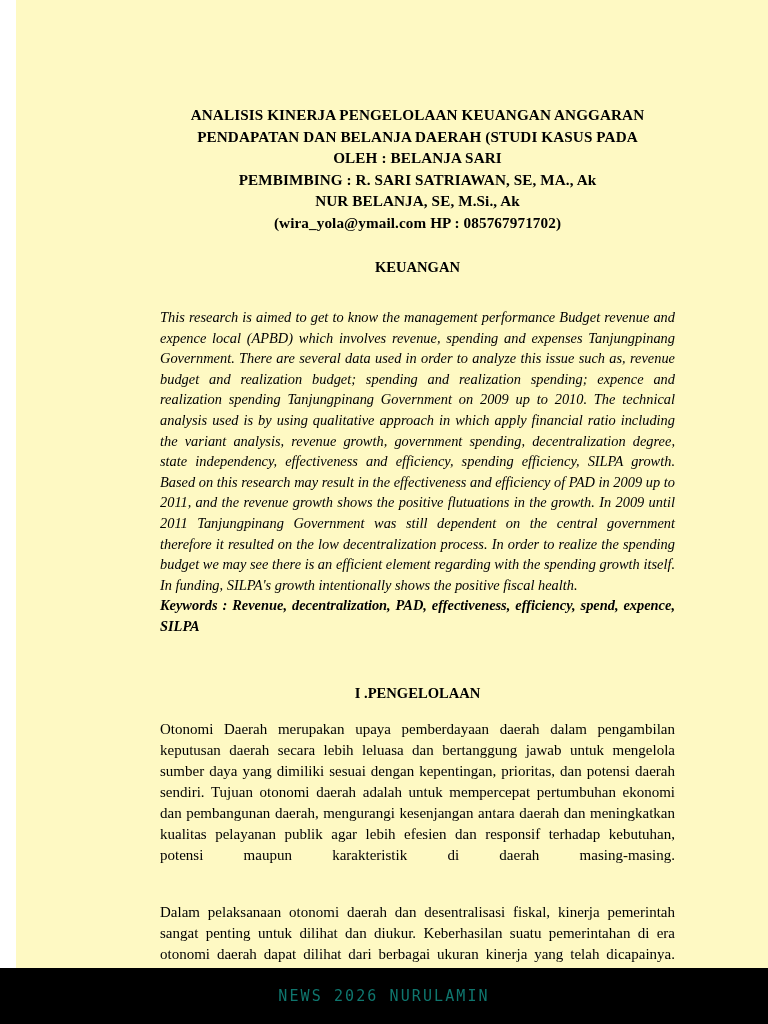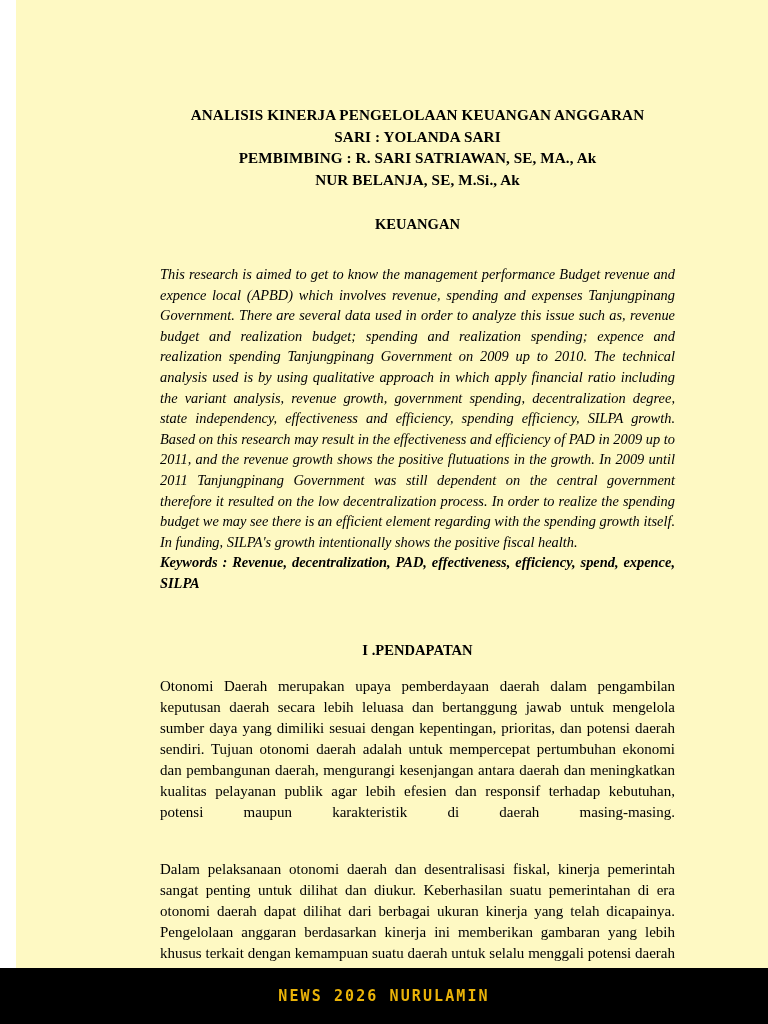--- a/index.html
+++ b/index.html
@@ -115,49 +115,51 @@
     left: 0;
     top: 968px;
     width: 768px;
     height: 56px;
     background: #000000;
     display: flex;
     align-items: center;
     justify-content: center;
   }
   .footer-text {
-    color: #eab308;
+    color: #0f766e;
     font-family: "DejaVu Sans Mono", "Liberation Mono", monospace;
     font-size: 15px;
-    font-weight: bold;
+    font-weight: normal;
     letter-spacing: 2.1px;
     white-space: nowrap;
   }
 </style>
 </head>
 <body>
 
 <div class="page">
   <div class="content">
 
     <div class="title-block">
       <span class="title-line">ANALISIS KINERJA PENGELOLAAN KEUANGAN ANGGARAN</span>
-      <span class="title-line">SARI : YOLANDA SARI</span>
+      <span class="title-line">PENDAPATAN DAN BELANJA DAERAH (STUDI KASUS PADA</span>
+      <span class="title-line">OLEH : BELANJA SARI</span>
       <span class="title-line">PEMBIMBING : R. SARI SATRIAWAN, SE, MA., Ak</span>
       <span class="title-line">NUR BELANJA, SE, M.Si., Ak</span>
+      <span class="title-line">(wira_yola@ymail.com HP : 085767971702)</span>
     </div>
 
     <div class="section-heading abstract-heading">KEUANGAN</div>
 
     <div class="abstract-body">
       <span class="par-inner">This research is aimed to get to know the management performance Budget revenue and expence local (APBD) which involves revenue, spending and expenses Tanjungpinang Government. There are several data used in order to analyze this issue such as, revenue budget and realization budget; spending and realization spending; expence and realization spending Tanjungpinang Government on 2009 up to 2010. The technical analysis used is by using qualitative approach in which apply financial ratio including the variant analysis, revenue growth, government spending, decentralization degree, state independency, effectiveness and efficiency, spending efficiency, SILPA growth. Based on this research may result in the effectiveness and efficiency of PAD in 2009 up to 2011, and the revenue growth shows the positive flutuations in the growth. In 2009 until 2011 Tanjungpinang Government was still dependent on the central government therefore it resulted on the low decentralization process. In order to realize the spending budget we may see there is an efficient element regarding with the spending growth itself. In funding, SILPA's growth intentionally shows the positive fiscal health.</span>
       <span class="keywords">Keywords : Revenue, decentralization, PAD, effectiveness, efficiency, spend, expence, SILPA</span>
     </div>
 
-    <div class="section-heading intro-heading">I .PENDAPATAN</div>
+    <div class="section-heading intro-heading">I .PENGELOLAAN</div>
 
     <p class="body-par first">Otonomi Daerah merupakan upaya pemberdayaan daerah dalam pengambilan keputusan daerah secara lebih leluasa dan bertanggung jawab untuk mengelola sumber daya yang dimiliki sesuai dengan kepentingan, prioritas, dan potensi daerah sendiri. Tujuan otonomi daerah adalah untuk mempercepat pertumbuhan ekonomi dan pembangunan daerah, mengurangi kesenjangan antara daerah dan meningkatkan kualitas pelayanan publik agar lebih efesien dan responsif terhadap kebutuhan, potensi maupun karakteristik di daerah masing-masing.</p>
     <p class="body-par last">Dalam pelaksanaan otonomi daerah dan desentralisasi fiskal, kinerja pemerintah sangat penting untuk dilihat dan diukur. Keberhasilan suatu pemerintahan di era otonomi daerah dapat dilihat dari berbagai ukuran kinerja yang telah dicapainya. Pengelolaan anggaran berdasarkan kinerja ini memberikan gambaran yang lebih khusus terkait dengan kemampuan suatu daerah untuk selalu menggali potensi daerah guna meningkatkan anggaran pendapatan, yang akan berdampak pada kemampuan pembiayaan penyelenggaraan pemerintahan dan kegiatan pembangunan daerah.</p>
 
   </div>
 </div>
 
 <div class="footer-bar">
   <span class="footer-text">NEWS 2026 NURULAMIN</span>
 </div>

